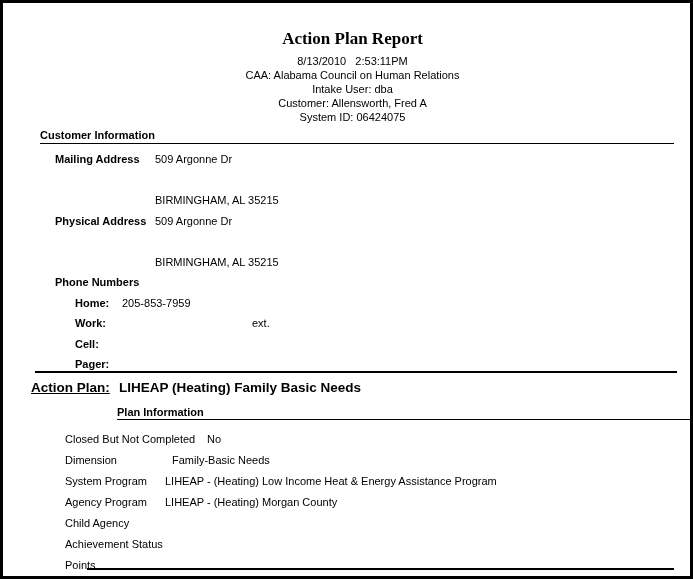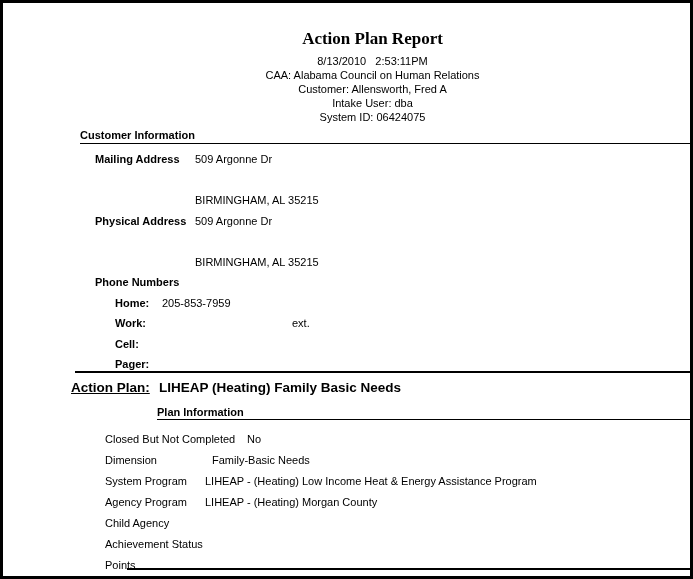--- a/index.html
+++ b/index.html
@@ -7,21 +7,20 @@
     position: relative;
     width: 693px;
     height: 579px;
     box-sizing: border-box;
     border: 3px solid #000000;
     background: #ffffff;
     color: #000000;
     font-family: "Liberation Sans", sans-serif;
     font-size: 11px;
     overflow: hidden;
-    padding-left: 40px;
   }
   
   .report-header { padding-top: 26px; padding-left: 12px; text-align: center; }
   .report-title {
     font-family: "Liberation Serif", serif;
     font-weight: bold;
     font-size: 17px;
     line-height: 20px;
     margin-bottom: 5px;
   }
@@ -74,22 +73,22 @@
 </style>
 </head>
 <body>
 
 <div class="page">
 
   <div class="report-header">
     <div class="report-title">Action Plan Report</div>
     <div class="header-line">8/13/2010   2:53:11PM</div>
     <div class="header-line">CAA: Alabama Council on Human Relations</div>
+    <div class="header-line">Intake User: dba</div>
     <div class="header-line">Customer: Allensworth, Fred A</div>
-    <div class="header-line">Intake User: dba</div>
     <div class="header-line">System ID: 06424075</div>
   </div>
 
   <div class="section-title">Customer Information</div>
 
   <div class="rows">
     <div class="row">
       <span class="addr-label">Mailing Address</span>
       <span class="addr-value">509 Argonne Dr</span>
     </div>

